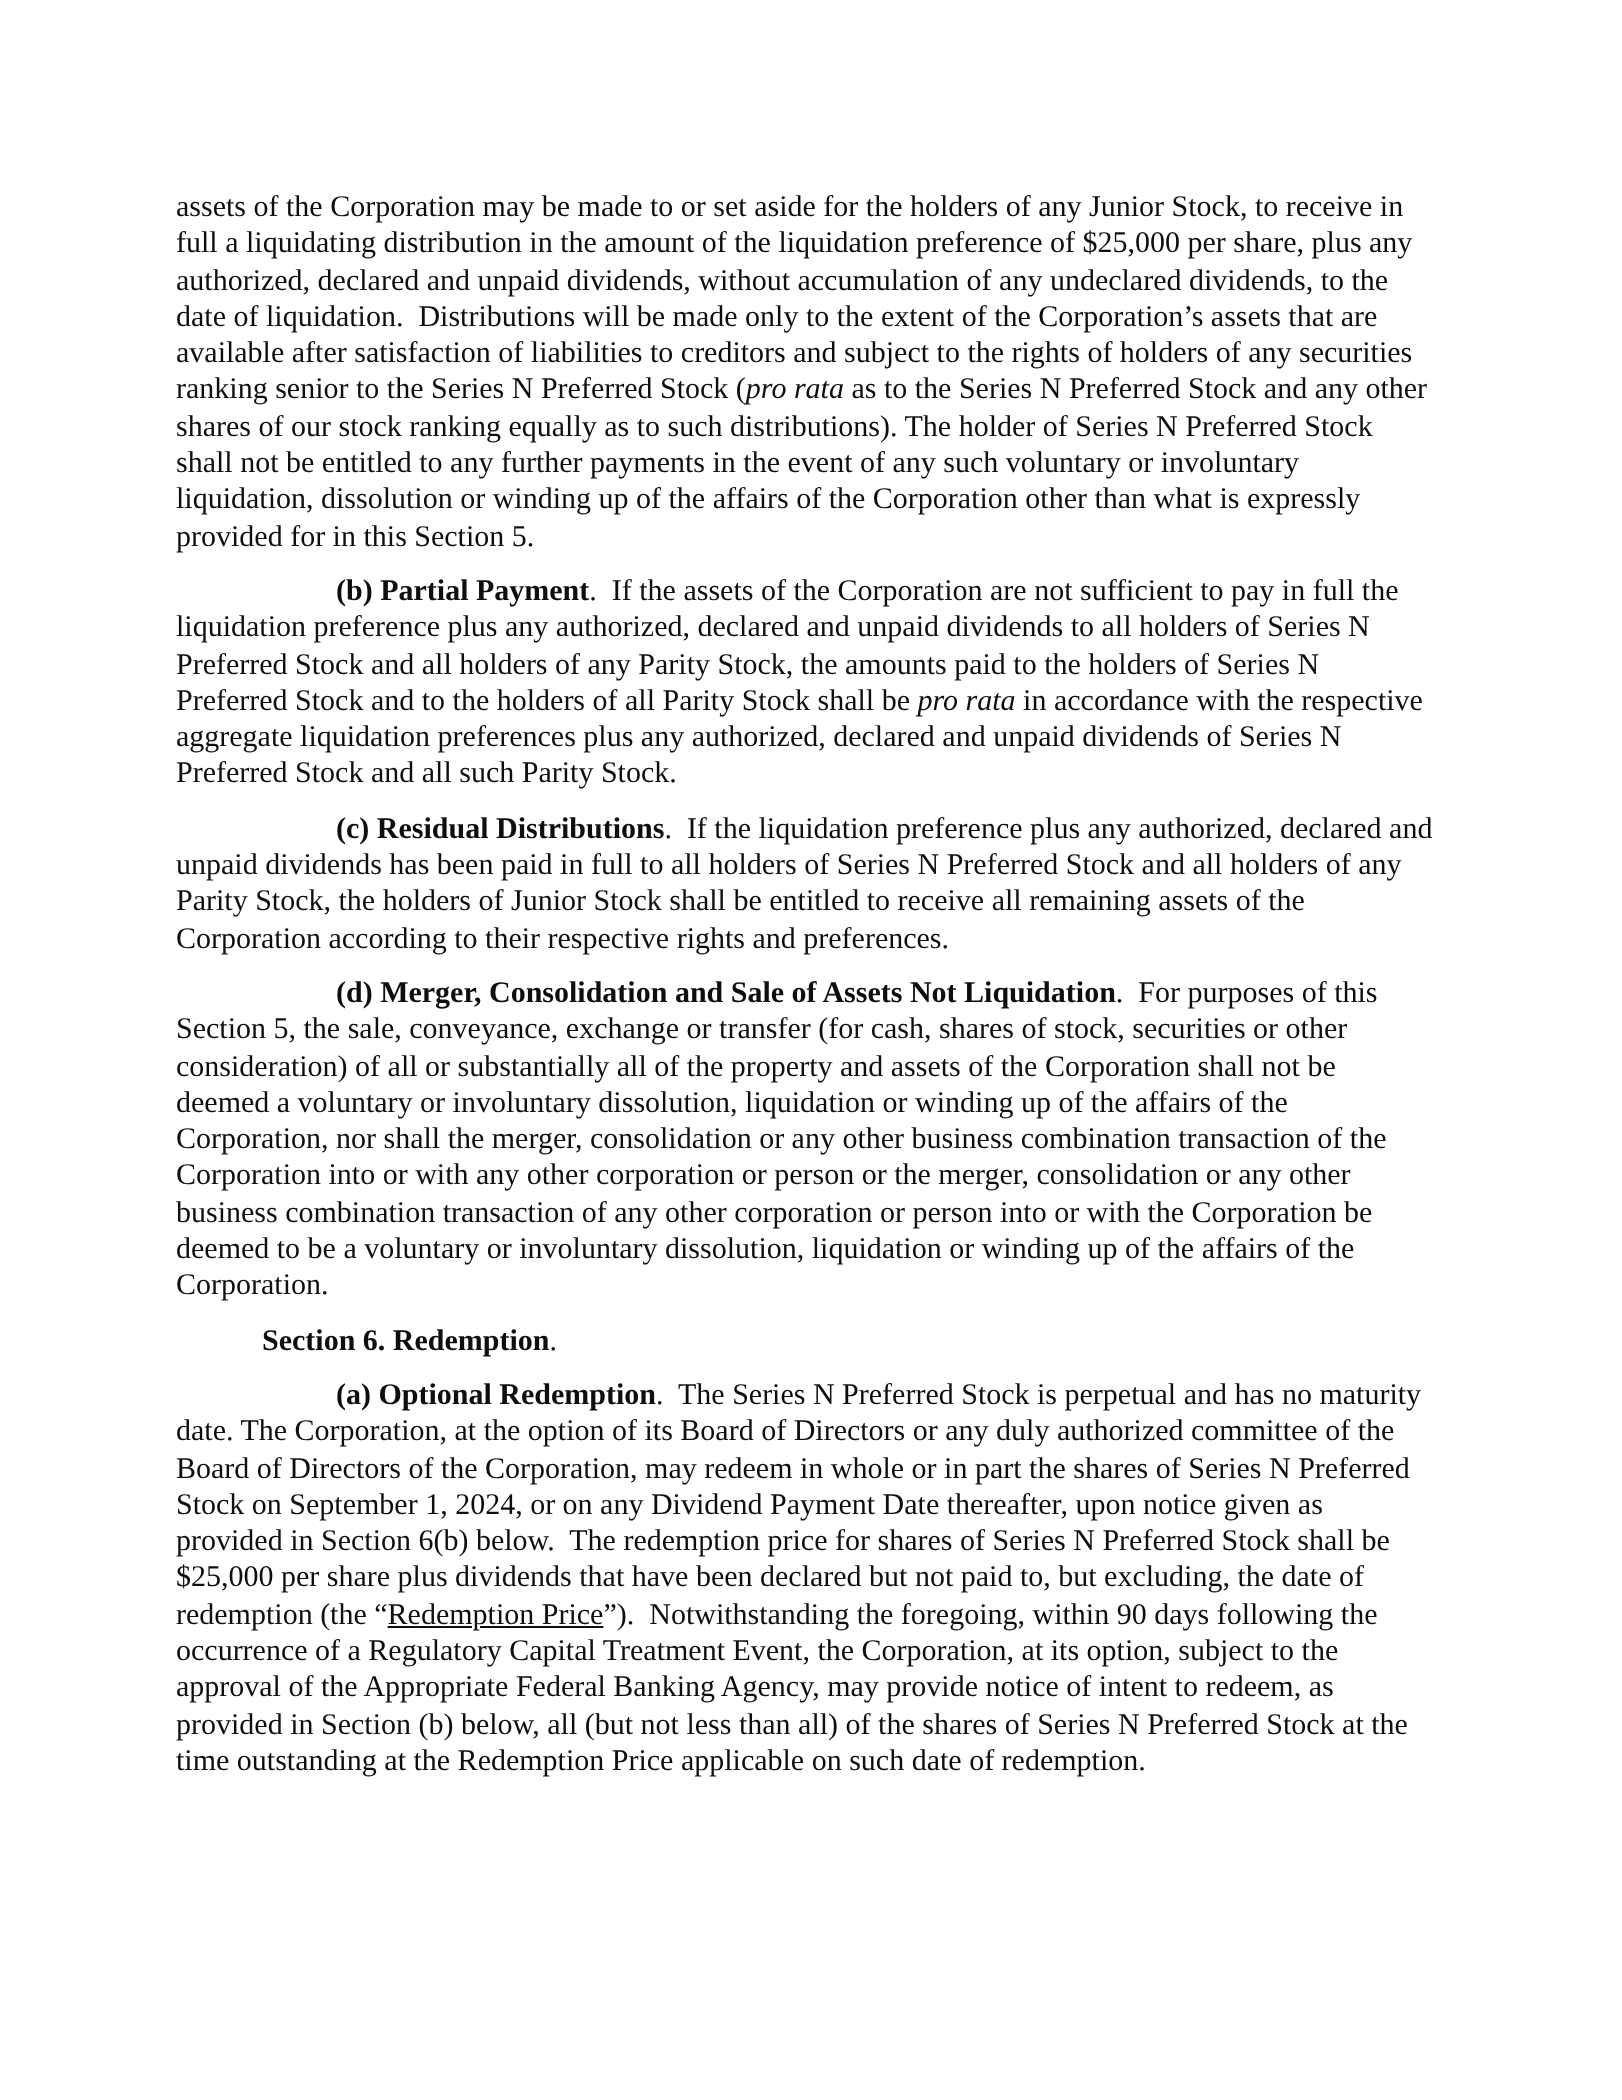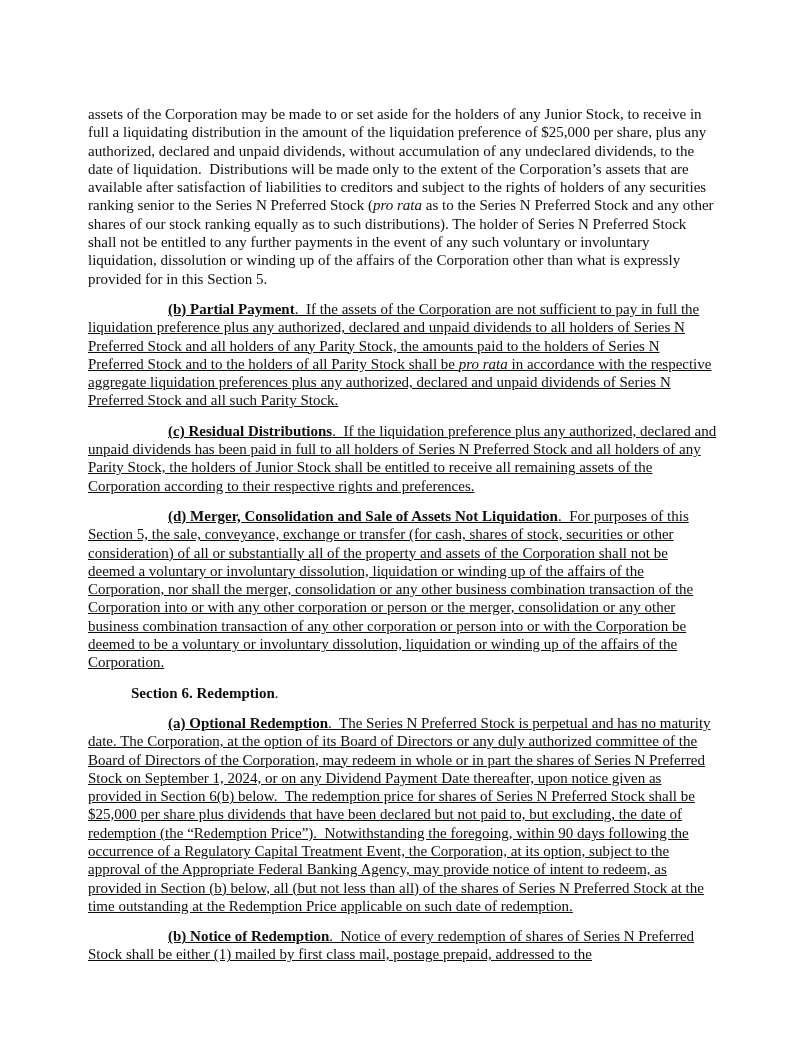--- a/index.html
+++ b/index.html
@@ -17,22 +17,22 @@
     overflow: hidden;
   }
   .content {
     position: absolute;
     left: 88px; top: 93px;
     width: 630px;
     font-size: 15px;
     line-height: 18.3px;
     text-align: left;
   }
-  p.para { margin: 12px 0 9px 0; }
-  p.indent-full { text-indent: 80px; text-decoration: underline; }
+  p.para { margin: 2px 0 9px 0; }
+  p.indent-full { text-indent: 80px; }
   p.indent-half { text-indent: 43px; }
   .seg-bold { font-weight: bold; }
   .seg-italic { font-style: italic; }
   .seg-underline { text-decoration: underline; }
   .page-number {
     position: absolute;
     top: 971px;
     left: 88px;
     width: 630px;
     text-align: center;
@@ -44,15 +44,14 @@
 <body>
 
 <div class="page">
   <div class="content">
       <p class="para"><span>assets of the Corporation may be made to or set aside for the holders of any Junior Stock, to receive in full a liquidating distribution in the amount of the liquidation preference of $25,000 per share, plus any authorized, declared and unpaid dividends, without accumulation of any undeclared dividends, to the date of liquidation.&nbsp; Distributions will be made only to the extent of the Corporation’s assets that are available after satisfaction of liabilities to creditors and subject to the rights of holders of any securities ranking senior to the Series N Preferred Stock (</span><span class="seg-italic">pro rata</span><span> as to the Series N Preferred Stock and any other shares of our stock ranking equally as to such distributions). The holder of Series N Preferred Stock shall not be entitled to any further payments in the event of any such voluntary or involuntary liquidation, dissolution or winding up of the affairs of the Corporation other than what is expressly provided for in this Section 5.</span></p>
       <p class="para indent-full"><span class="seg-bold">(b) Partial Payment</span><span>.&nbsp; If the assets of the Corporation are not sufficient to pay in full the liquidation preference plus any authorized, declared and unpaid dividends to all holders of Series N Preferred Stock and all holders of any Parity Stock, the amounts paid to the holders of Series N Preferred Stock and to the holders of all Parity Stock shall be </span><span class="seg-italic">pro rata</span><span> in accordance with the respective aggregate liquidation preferences plus any authorized, declared and unpaid dividends of Series N Preferred Stock and all such Parity Stock.</span></p>
       <p class="para indent-full"><span class="seg-bold">(c) Residual Distributions</span><span>.&nbsp; If the liquidation preference plus any authorized, declared and unpaid dividends has been paid in full to all holders of Series N Preferred Stock and all holders of any Parity Stock, the holders of Junior Stock shall be entitled to receive all remaining assets of the Corporation according to their respective rights and preferences.</span></p>
       <p class="para indent-full"><span class="seg-bold">(d) Merger, Consolidation and Sale of Assets Not Liquidation</span><span>.&nbsp; For purposes of this Section 5, the sale, conveyance, exchange or transfer (for cash, shares of stock, securities or other consideration) of all or substantially all of the property and assets of the Corporation shall not be deemed a voluntary or involuntary dissolution, liquidation or winding up of the affairs of the Corporation, nor shall the merger, consolidation or any other business combination transaction of the Corporation into or with any other corporation or person or the merger, consolidation or any other business combination transaction of any other corporation or person into or with the Corporation be deemed to be a voluntary or involuntary dissolution, liquidation or winding up of the affairs of the Corporation.</span></p>
       <p class="para indent-half"><span class="seg-bold">Section 6. Redemption</span><span>.</span></p>
       <p class="para indent-full"><span class="seg-bold">(a) Optional Redemption</span><span>.&nbsp; The Series N Preferred Stock is perpetual and has no maturity date. The Corporation, at the option of its Board of Directors or any duly authorized committee of the Board of Directors of the Corporation, may redeem in whole or in part the shares of Series N Preferred Stock on September 1, 2024, or on any Dividend Payment Date thereafter, upon notice given as provided in Section 6(b) below.&nbsp; The redemption price for shares of Series N Preferred Stock shall be $25,000 per share plus dividends that have been declared but not paid to, but excluding, the date of redemption (the “</span><span class="seg-underline">Redemption Price</span><span>”).&nbsp; Notwithstanding the foregoing, within 90 days following the occurrence of a Regulatory Capital Treatment Event, the Corporation, at its option, subject to the approval of the Appropriate Federal Banking Agency, may provide notice of intent to redeem, as provided in Section (b) below, all (but not less than all) of the shares of Series N Preferred Stock at the time outstanding at the Redemption Price applicable on such date of redemption.</span></p>
-      <p class="para indent-full"><span class="seg-bold">(b) Notice of Redemption</span><span>.&nbsp; Notice of every redemption of shares of Series N Preferred Stock shall be either (1) mailed by first class mail, postage prepaid, addressed to the</span></p>
     </div>
 </div>
 
 </body></html>

